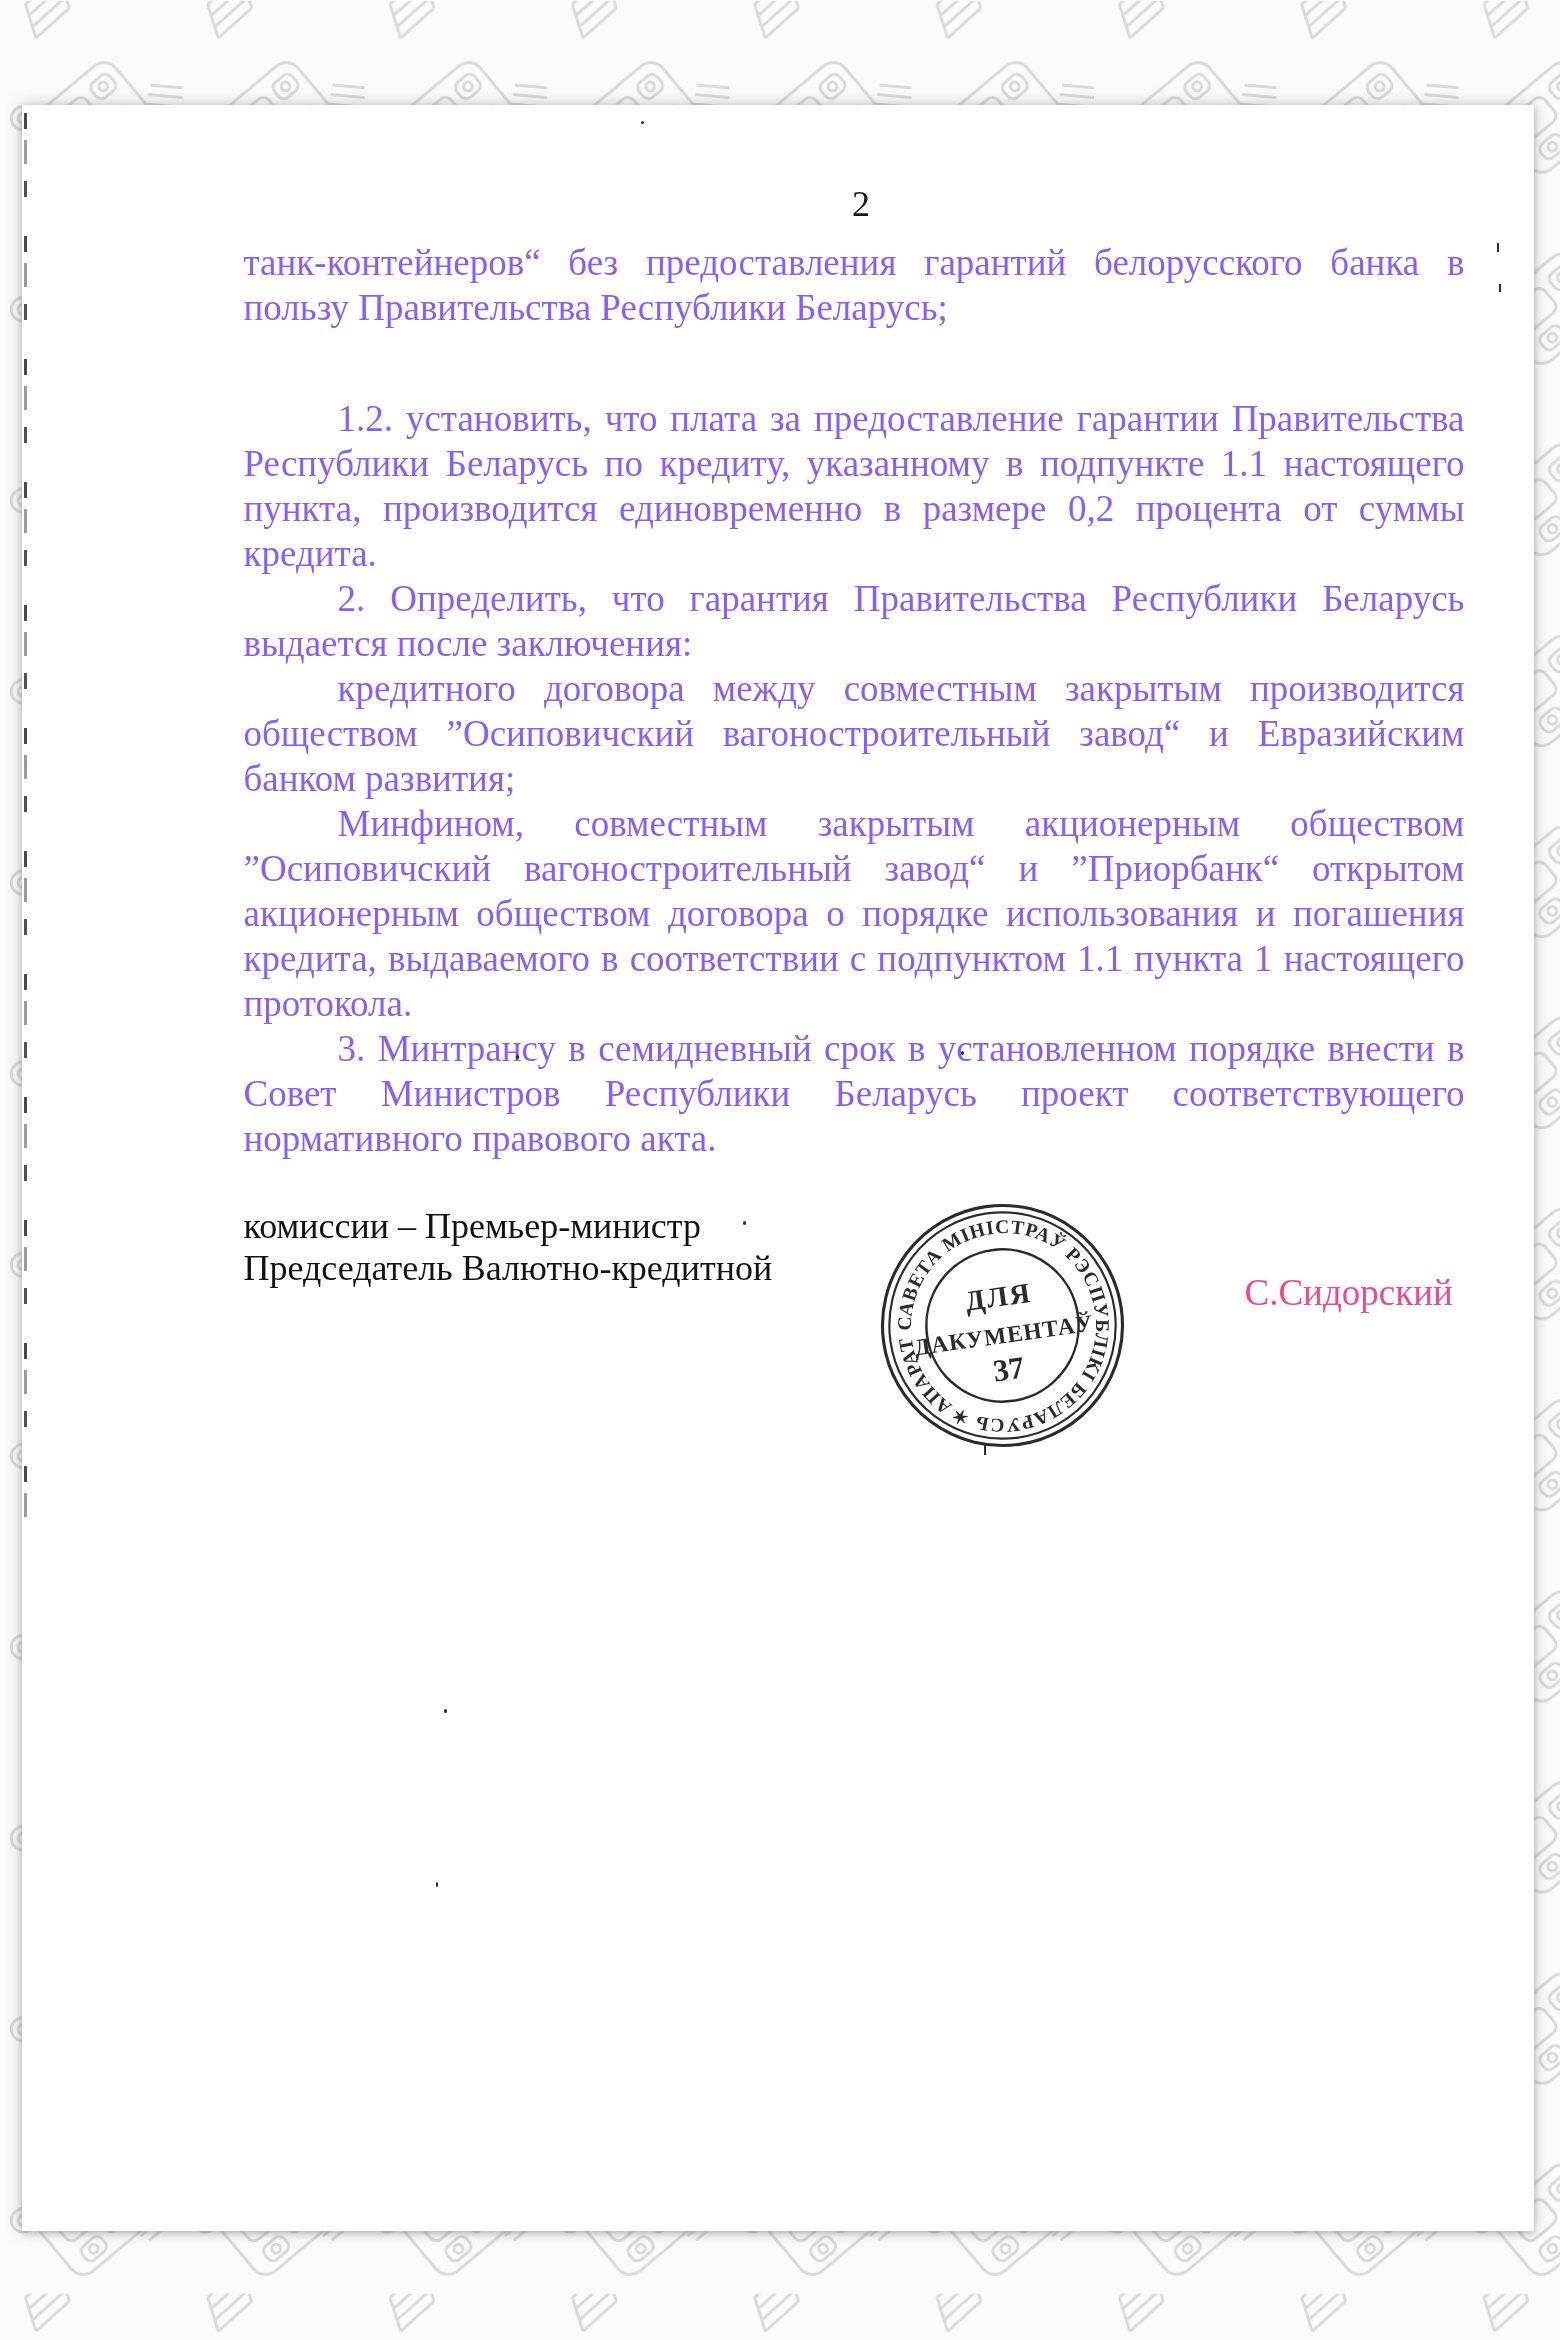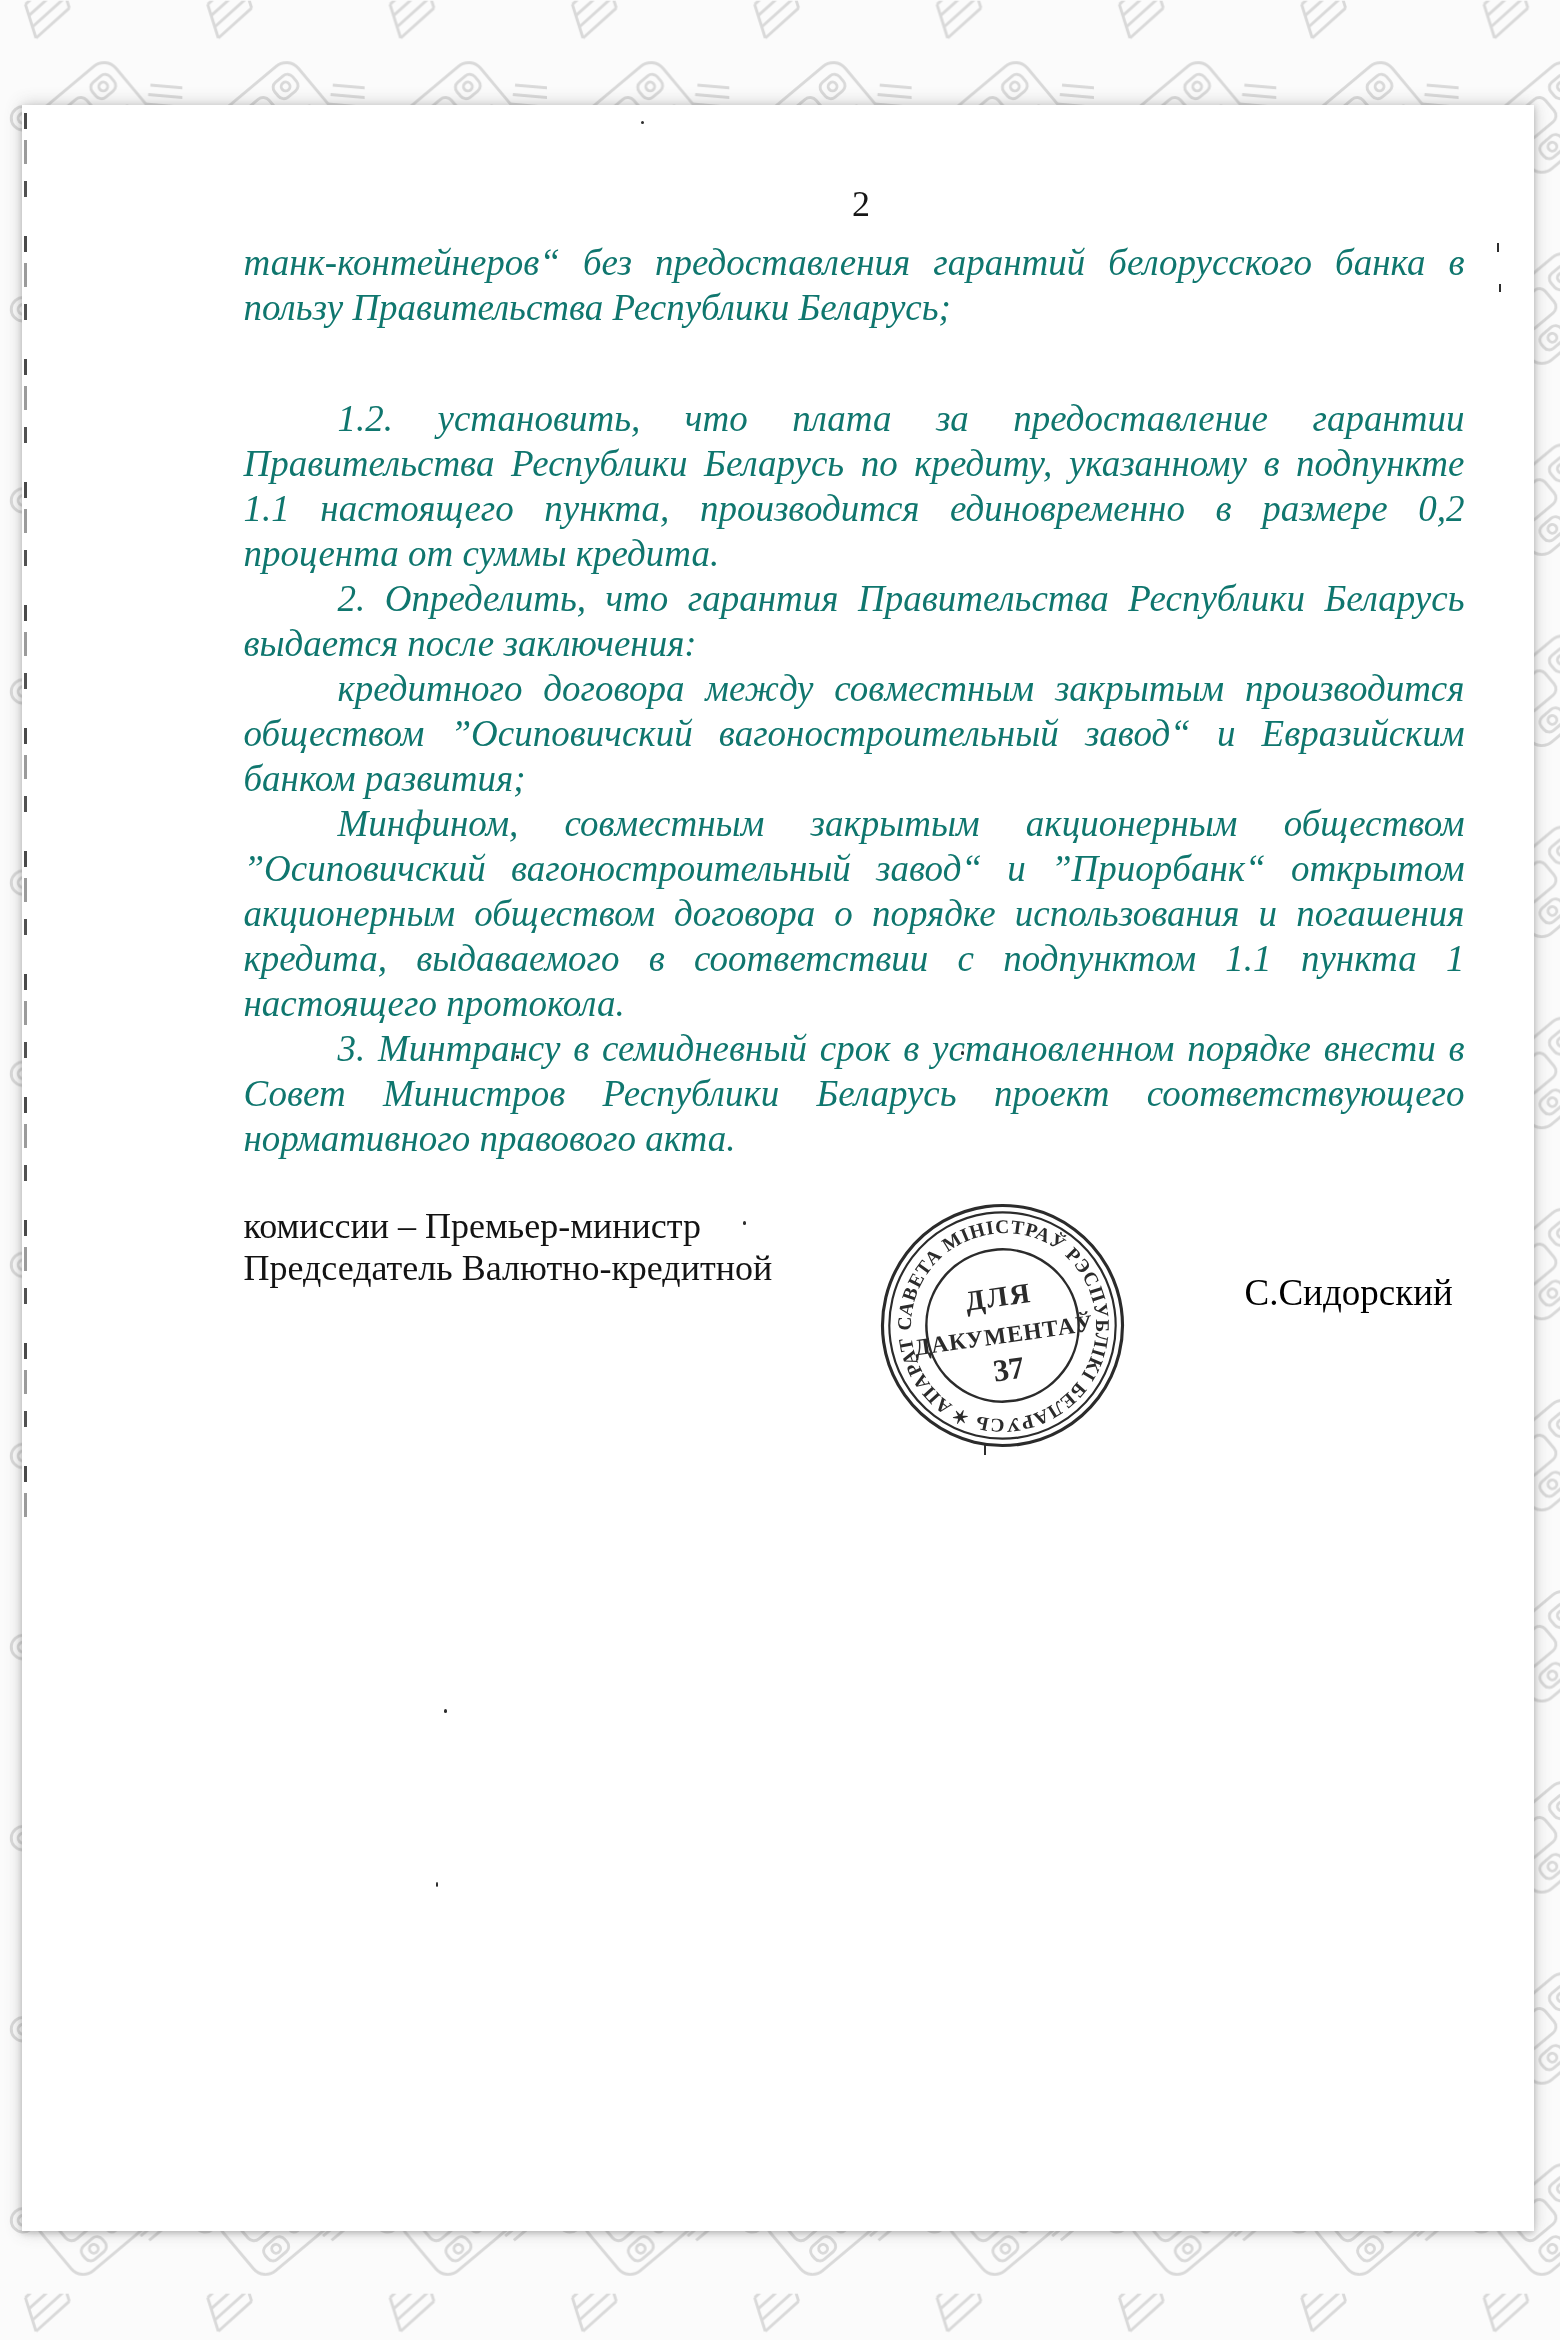--- a/index.html
+++ b/index.html
@@ -5,27 +5,27 @@
   html,body{margin:0;padding:0;}
   body{width:1560px;height:2341px;position:relative;overflow:hidden;
        background:#fbfbfb;font-family:"Liberation Serif","DejaVu Serif",serif;}
   .bg-svg{position:absolute;left:0;top:0;z-index:0;}
   .page{position:absolute;left:21.5px;top:105px;width:1512px;height:2126px;
         background:#ffffff;z-index:1;
         box-shadow:0 0 15.6px rgba(80,80,80,.30), 0 2px 5.9px rgba(60,60,60,.25);}
   .page-number{position:absolute;left:786px;top:78px;width:107px;text-align:center;
         font-size:36px;color:#161616;}
   .text-col{position:absolute;left:222px;top:135px;width:1221px;
-        font-size:37px;line-height:45px;color:#0f766e;text-align:justify;font-style:italic;}
+        font-size:37px;line-height:45px;color:#8b5cf6;text-align:justify;}
   .para{margin:0;}
   .para.indent{text-indent:94px;}
   .para.gap-before{margin-top:66px;}
   .sig-block{position:absolute;left:222px;top:1100px;width:624px;
         font-size:36px;line-height:42px;color:#131313;}
-  .sig-name{position:absolute;left:1223px;top:1166px;font-size:37px;color:#000000;}
+  .sig-name{position:absolute;left:1223px;top:1166px;font-size:37px;color:#ec4899;}
   .stamp-svg{position:absolute;left:800px;top:1040px;z-index:2;}
   .stamp-ring-text{font-family:"Liberation Serif","DejaVu Serif",serif;
         font-size:20px;font-weight:bold;letter-spacing:0.8px;}
   .stamp-c1{font-size:29px;font-weight:bold;letter-spacing:2px;}
   .stamp-c2{font-size:24px;font-weight:bold;letter-spacing:1px;}
   .stamp-c3{font-size:32px;font-weight:bold;}
   .edge-line{position:absolute;left:2px;top:7.8px;width:3.9px;height:1414px;opacity:.85;
         background:repeating-linear-gradient(180deg,
           #2a2a2a 0 15.6px, transparent 15.6px 27px,
           rgba(40,40,40,.55) 27px 51px, transparent 51px 68px,

